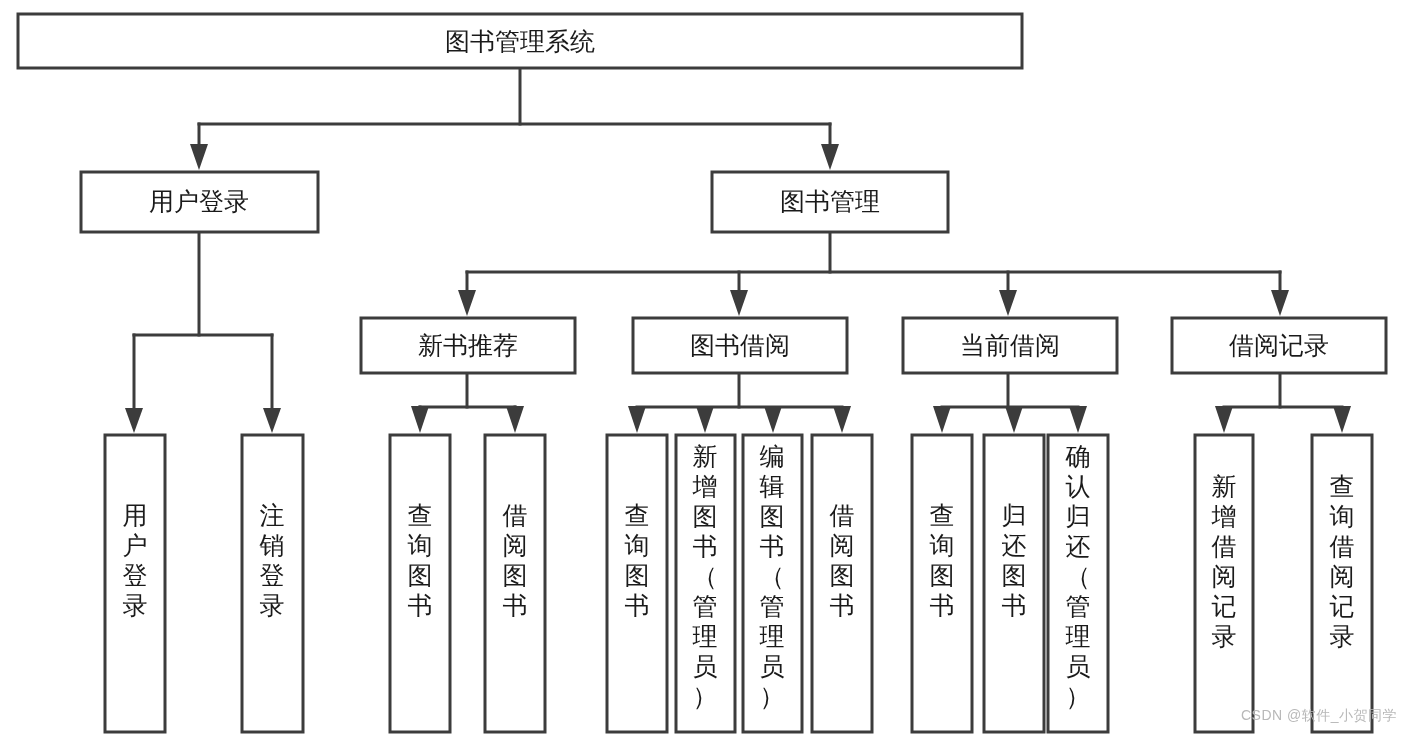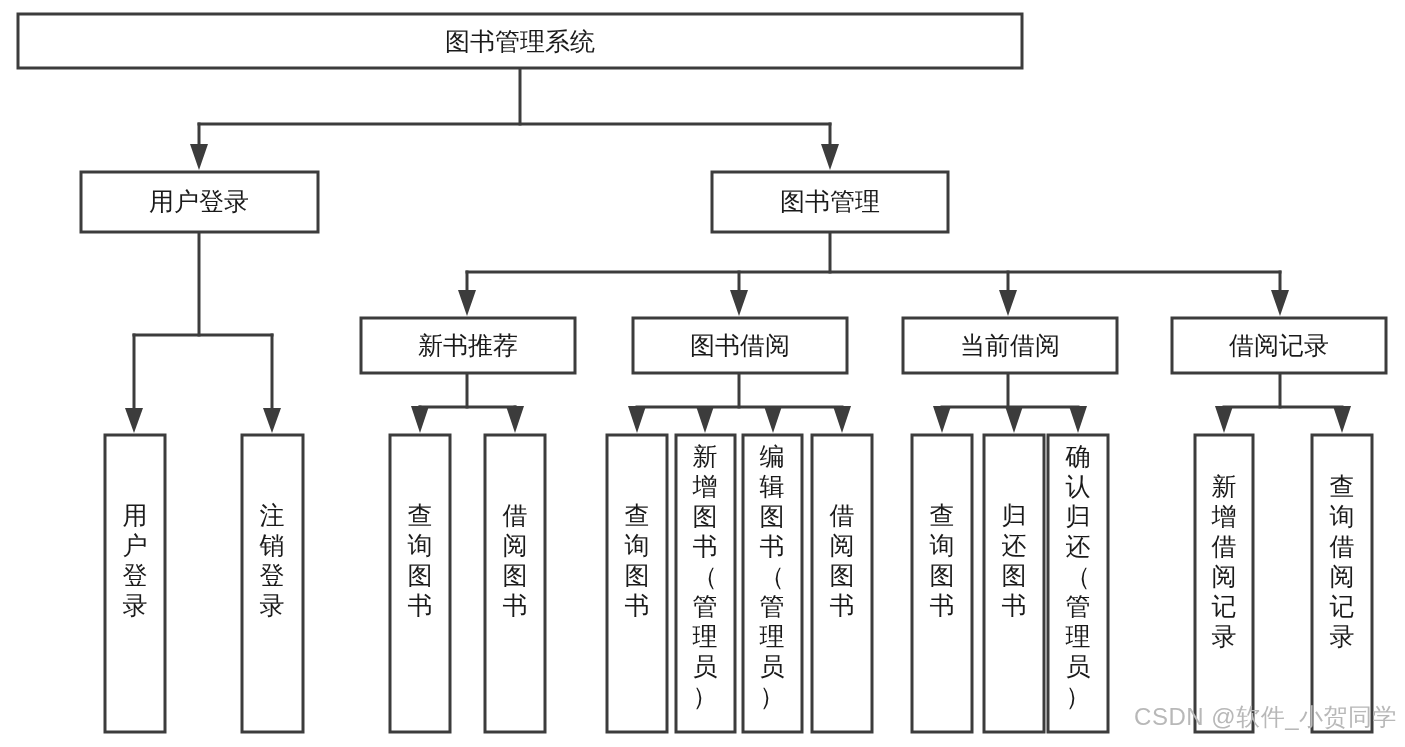--- a/index.html
+++ b/index.html
@@ -43,23 +43,23 @@
   }
   .leaf-label {
     font-family: "Liberation Sans", "DejaVu Sans", sans-serif;
     fill: #1a1a1a;
     font-size: 25px;
     text-anchor: middle;
   }
   .watermark {
     position: absolute;
     right: 8px;
-    bottom: 14px;
-    font-family: "Liberation Sans", "DejaVu Sans", sans-serif;
-    font-size: 24px;
+    bottom: 22px;
+    font-family: "Liberation Sans", "DejaVu Sans", sans-serif;
+    font-size: 14px;
     color: #b8b8b8;
     letter-spacing: 0.5px;
     white-space: nowrap;
     pointer-events: none;
   }
 </style>
 </head>
 <body>
 
 <svg id="diagram" viewBox="0 0 1405 747" xmlns="http://www.w3.org/2000/svg">

